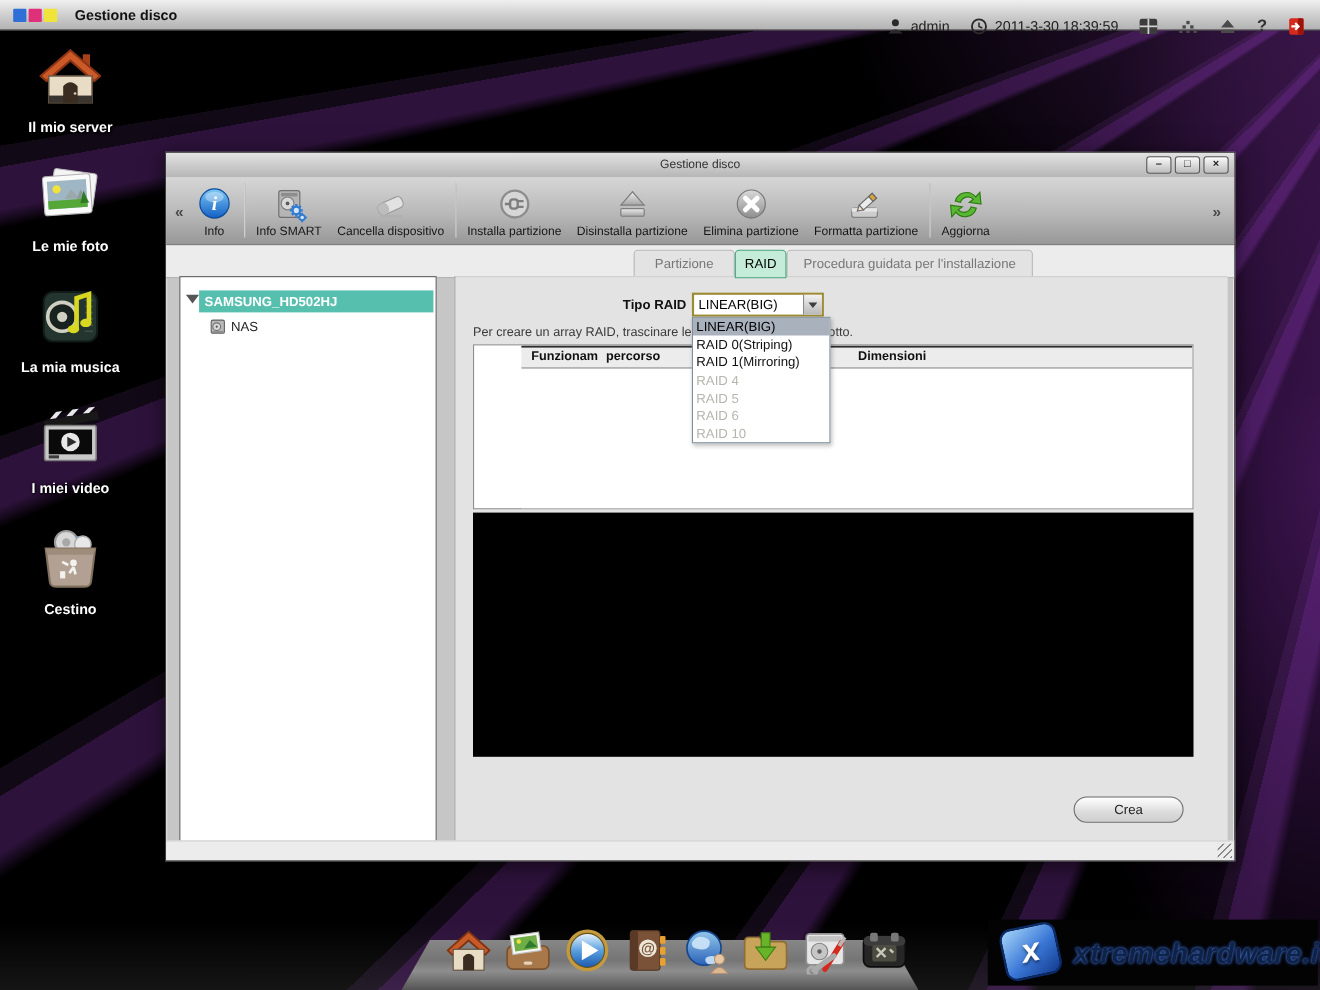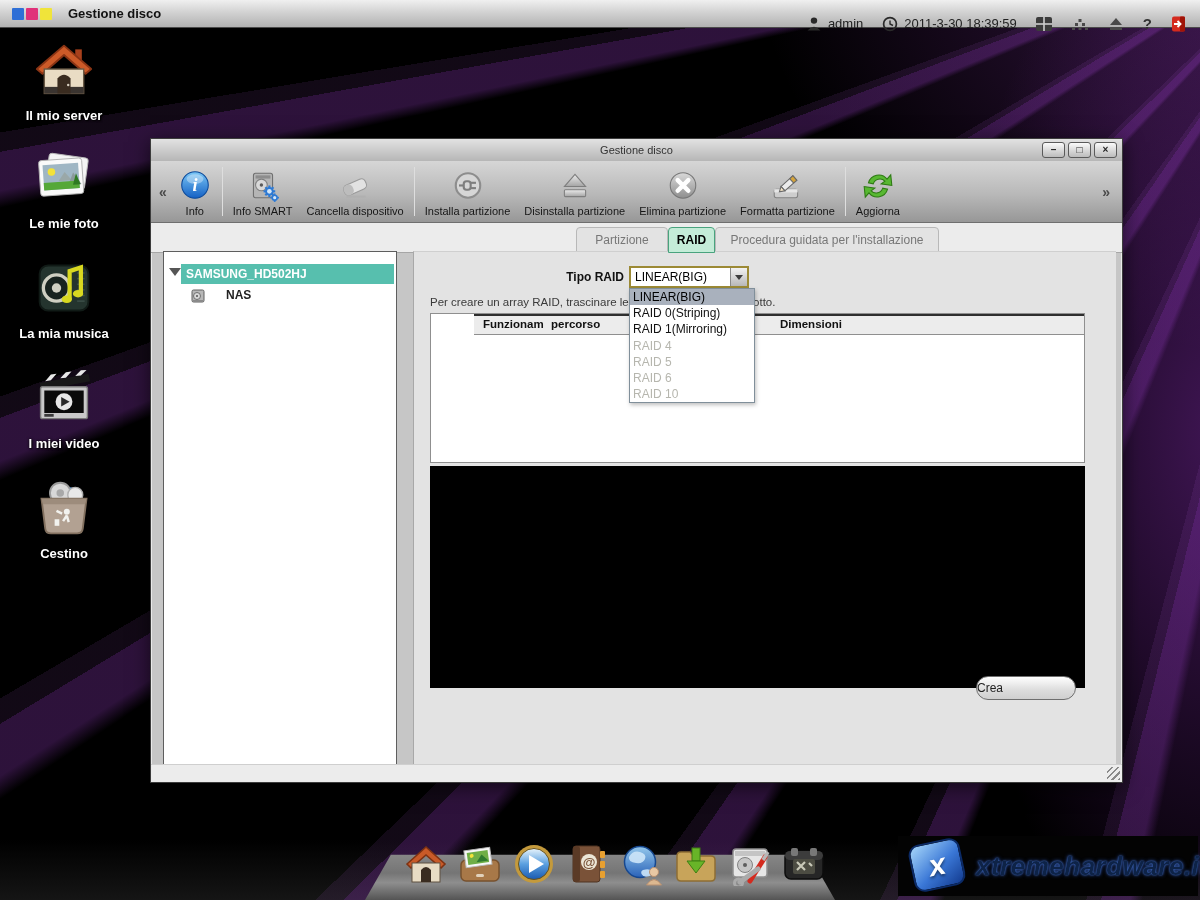--- a/index.html
+++ b/index.html
@@ -82,37 +82,37 @@
   .tabstrip {
     position:absolute; left:0; top:84px; right:0; height:30px;
     background:#ececec; border-bottom:1px solid #a6a6a6;
   }
   .tab {
     position:absolute; bottom:-1px; height:26px; line-height:24px; text-align:center;
     font-size:12px; border:1px solid #b8b8b8; border-radius:4px 4px 0 0;
     background:#e3e3e3; color:#777;
   }
   .tab.active {
-    background:#c4ecd8; border-color:#49a37e; color:#000; font-weight:bold; z-index:2;
+    background:#c4ecd8; border-color:#49a37e; color:#000; font-weight:normal; z-index:2;
   }
 
   
   .tree-panel {
     position:absolute; left:12px; top:112px; width:234px; height:515px;
     background:#fff; border:1px solid #5e5e5e;
   }
   .tree-caret { position:absolute; left:5px; top:16px; width:0; height:0;
     border-left:6px solid transparent; border-right:6px solid transparent; border-top:8px solid #555; }
   .tree-sel {
     position:absolute; left:17px; top:12px; right:2px; height:20px;
     background:#57bfae; color:#fff; font-weight:bold; font-size:12px;
     line-height:20px; padding-left:5px; white-space:nowrap; overflow:hidden;
   }
-  .tree-child { position:absolute; left:26px; top:36px; height:18px; display:flex; align-items:flex-start; gap:20px;
-    font-size:12px; color:#222;font-weight:bold; }
+  .tree-child { position:absolute; left:26px; top:36px; height:18px; display:flex; align-items:center; gap:4px;
+    font-size:12px; color:#222; }
   .tree-child svg { width:16px; height:16px; }
 
   .main-panel {
     position:absolute; left:262px; top:112px; width:703px; height:515px;
     background:#e3e3e3; border-left:1px solid #a8a8a8; border-top:1px solid #cfcfcf;
   }
   .raid-label { position:absolute; left:80px; top:18px; width:130px; text-align:right;
     font-size:12px; font-weight:bold; color:#111; }
   .raid-select {
     position:absolute; left:215px; top:14px; width:120px; height:22px;
@@ -137,24 +137,24 @@
     font-size:11.5px; font-weight:bold; color:#111;
   }
   .rt-head span { position:absolute; top:2px; }
   .rt-row { height:20.5px; }
   .rt-row:nth-child(odd) { background:#d9eaea; }
   .rt-row:nth-child(even) { background:#ffffff; }
 
   .black-box { position:absolute; left:16px; top:214px; width:655px; height:222px; background:#000; }
 
   .crea-btn {
-    position:absolute; left:562px; top:424px; width:100px; height:24px;
+    position:absolute; left:562px; top:472px; width:100px; height:24px;
     border:1px solid #6e6e6e; border-radius:12px;
     background:linear-gradient(#ffffff, #dcdcdc 60%, #cfcfcf);
-    font-size:12px; color:#222; text-align:left; line-height:22px;
+    font-size:12px; color:#222; text-align:center; line-height:22px;
   }
 
   
   .raid-popup {
     position:absolute; left:215px; top:36px; width:126px;
     background:#fff; border:1px solid #7d8global9a; border:1px solid #808f9a;
     box-shadow:1px 2px 4px rgba(0,0,0,0.25); z-index:20;
   }
   .opt { height:16.2px; line-height:16px; font-size:12px; padding-left:3px; white-space:nowrap; color:#111; }
   .opt.selected { background:#a9b1bd; color:#000; }

